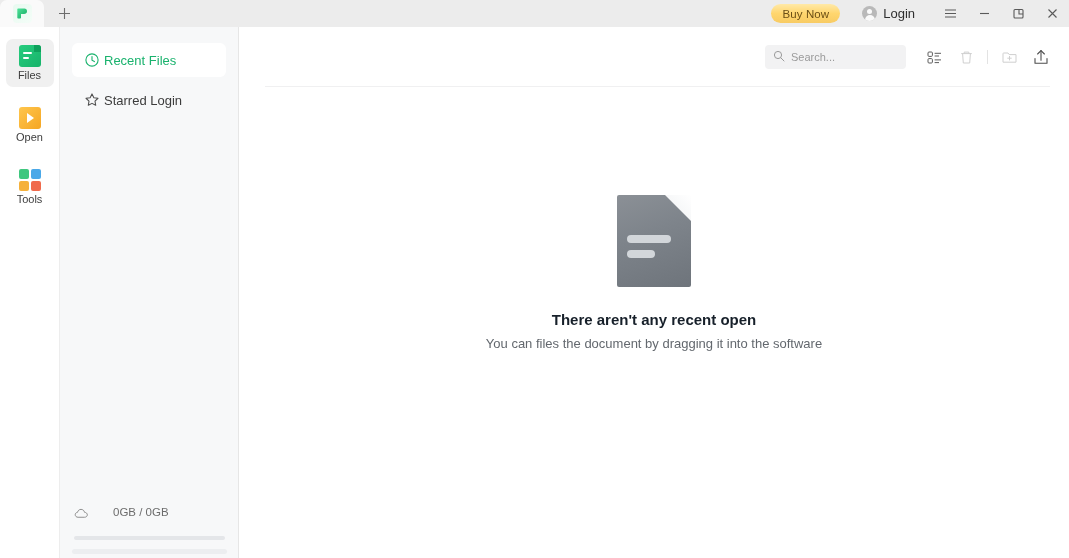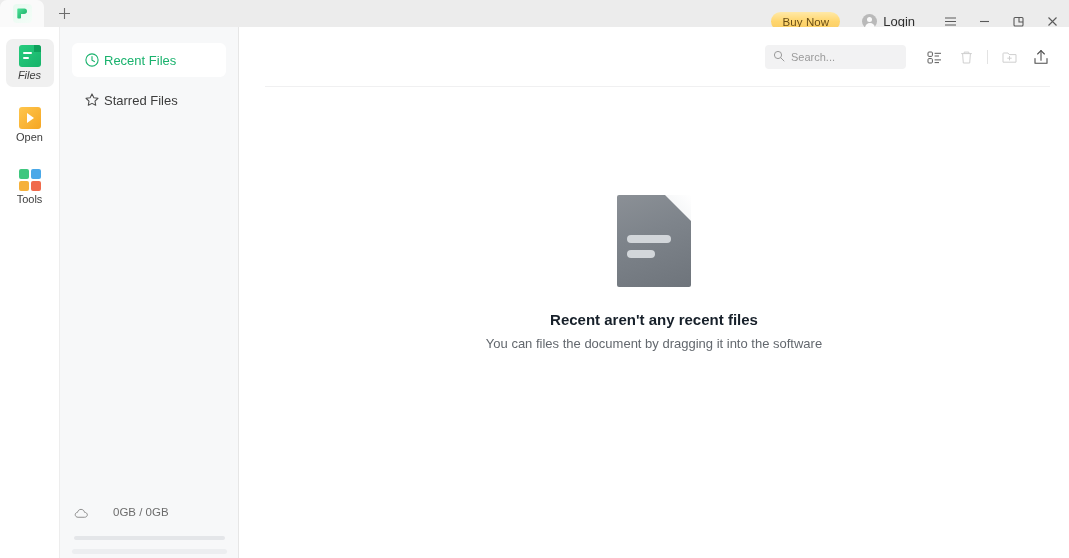--- a/index.html
+++ b/index.html
@@ -36,21 +36,21 @@
     display: flex; align-items: center; justify-content: center;
   }
   .new-tab-btn {
     width: 40px; height: 27px;
     display: flex; align-items: center; justify-content: center;
     color: #6a6a6a;
   }
   .new-tab-btn svg { display: block; }
 
   .titlebar-right {
-    position: absolute; right: 0; top: 8px;
+    position: absolute; right: 0; top: 0;
     height: 27px;
     display: flex; align-items: center;
   }
   .buy-now {
     height: 19px;
     padding: 0 11px;
     border-radius: 10px;
     background: linear-gradient(180deg, #ffe9a8 0%, #ffd66e 50%, #f8cb63 100%);
     color: #6b4f17;
     font-size: 11.5px;
@@ -94,21 +94,21 @@
     padding-top: 12px;
   }
   .rail-item {
     width: 48px; height: 48px;
     margin: 0 auto 14px auto;
     border-radius: 7px;
     display: flex; flex-direction: column;
     align-items: center; justify-content: center;
     gap: 3px;
   }
-  .rail-item.active { background: #f0f0f0; font-style: italic; }
+  .rail-item.active { background: #f0f0f0; }
   .rail-label { font-size: 11px; color: #3d3d3d; line-height: 1; }
   .rail-icon { width: 22px; height: 22px; position: relative; }
 
   
   .ic-files { border-radius: 3px; background: linear-gradient(135deg,#27cc7e 0%, #17b36a 100%); }
   .ic-files .ln { position: absolute; background: #ffffff; border-radius: 1px; }
   .ic-files .ln1 { width: 9px; height: 2px; left: 4px; top: 7px; }
   .ic-files .ln2 { width: 6px; height: 2px; left: 4px; top: 12px; }
   .ic-files .corner { position: absolute; right: 0; top: 0; width: 7px; height: 7px; background: #0ea15c; border-radius: 0 3px 0 0; }
 
@@ -327,21 +327,21 @@
         </span>
         <span>Recent Files</span>
       </div>
 
       <div class="nav-item">
         <span class="nav-ic">
           <svg width="16" height="16" viewBox="0 0 16 16">
             <path d="M8 1.9 L9.85 5.65 L14 6.25 L11 9.17 L11.71 13.3 L8 11.35 L4.29 13.3 L5 9.17 L2 6.25 L6.15 5.65 Z" stroke="#4d4d4d" stroke-width="1.05" fill="none" stroke-linejoin="round"></path>
           </svg>
         </span>
-        <span>Starred Files</span>
+        <span>Starred Login</span>
       </div>
 
 
     </div>
 
     <div class="storage">
       <div class="storage-row">
         <span>
           <svg width="15" height="15" viewBox="0 0 16 16">
             <path d="M4.3 12 C2.5 12 1.3 10.8 1.3 9.3 C1.3 7.9 2.4 6.8 3.8 6.7 C4.1 4.9 5.6 3.6 7.5 3.6 C9.4 3.6 10.9 4.9 11.2 6.7 C13 6.8 14.2 8 14.2 9.4 C14.2 10.9 13 12 11.3 12 Z" stroke="#8d8d8d" stroke-width="1.05" fill="none" stroke-linejoin="round"></path>
@@ -403,18 +403,18 @@
 
       <div class="tb-divider"></div>
     </div>
 
     <div class="empty">
       <div class="doc-icon">
         <span class="fold2"></span>
         <span class="dl dl1"></span>
         <span class="dl dl2"></span>
       </div>
-      <div class="empty-title">Recent aren't any recent files</div>
+      <div class="empty-title">There aren't any recent open</div>
       <div class="empty-sub">You can files the document by dragging it into the software</div>
     </div>
 
   </div>
 </div>
 
 </body></html>

